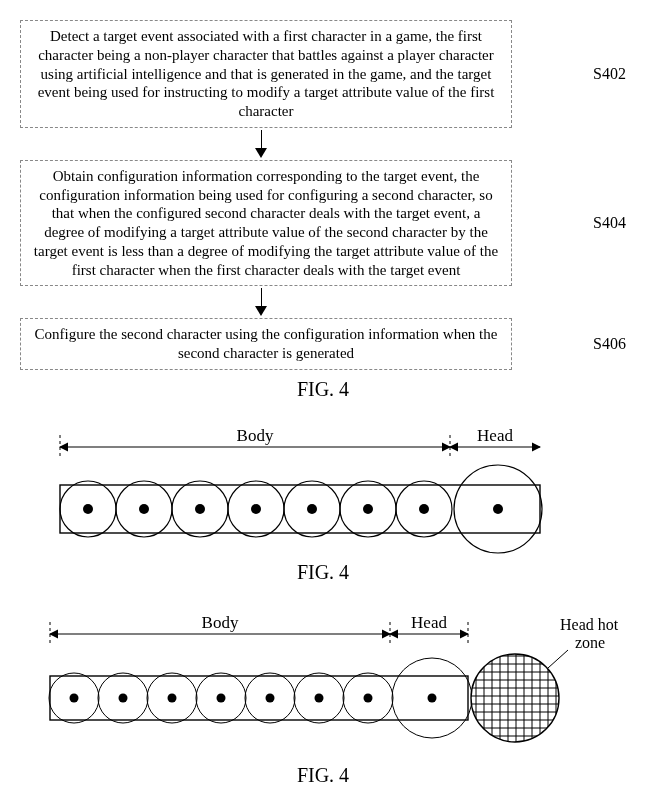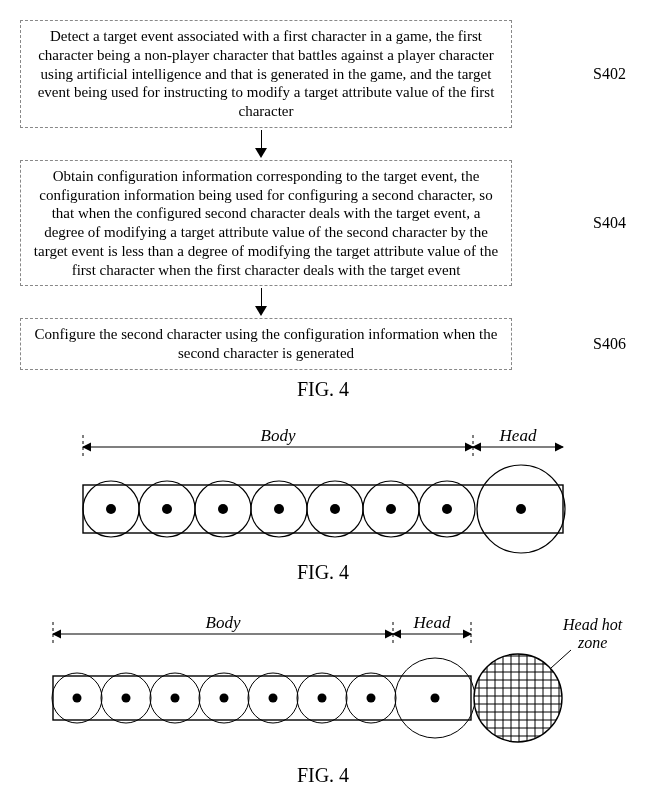--- a/index.html
+++ b/index.html
@@ -54,23 +54,22 @@
     border-top: 10px solid #000;
   }
   .fig-caption {
     text-align: center;
     font-size: 20px;
     margin: 6px 0 24px 0;
   }
   
   .svg-wrap {
     display: flex;
-    justify-content: center;
+    justify-content: flex-start;
     margin-bottom: 4px;
-    font-style: italic;
   }
   svg text {
     font-family: "Times New Roman", Times, serif;
   }
 </style>
 </head>
 <body>
 
 <div class="flowchart">
 

